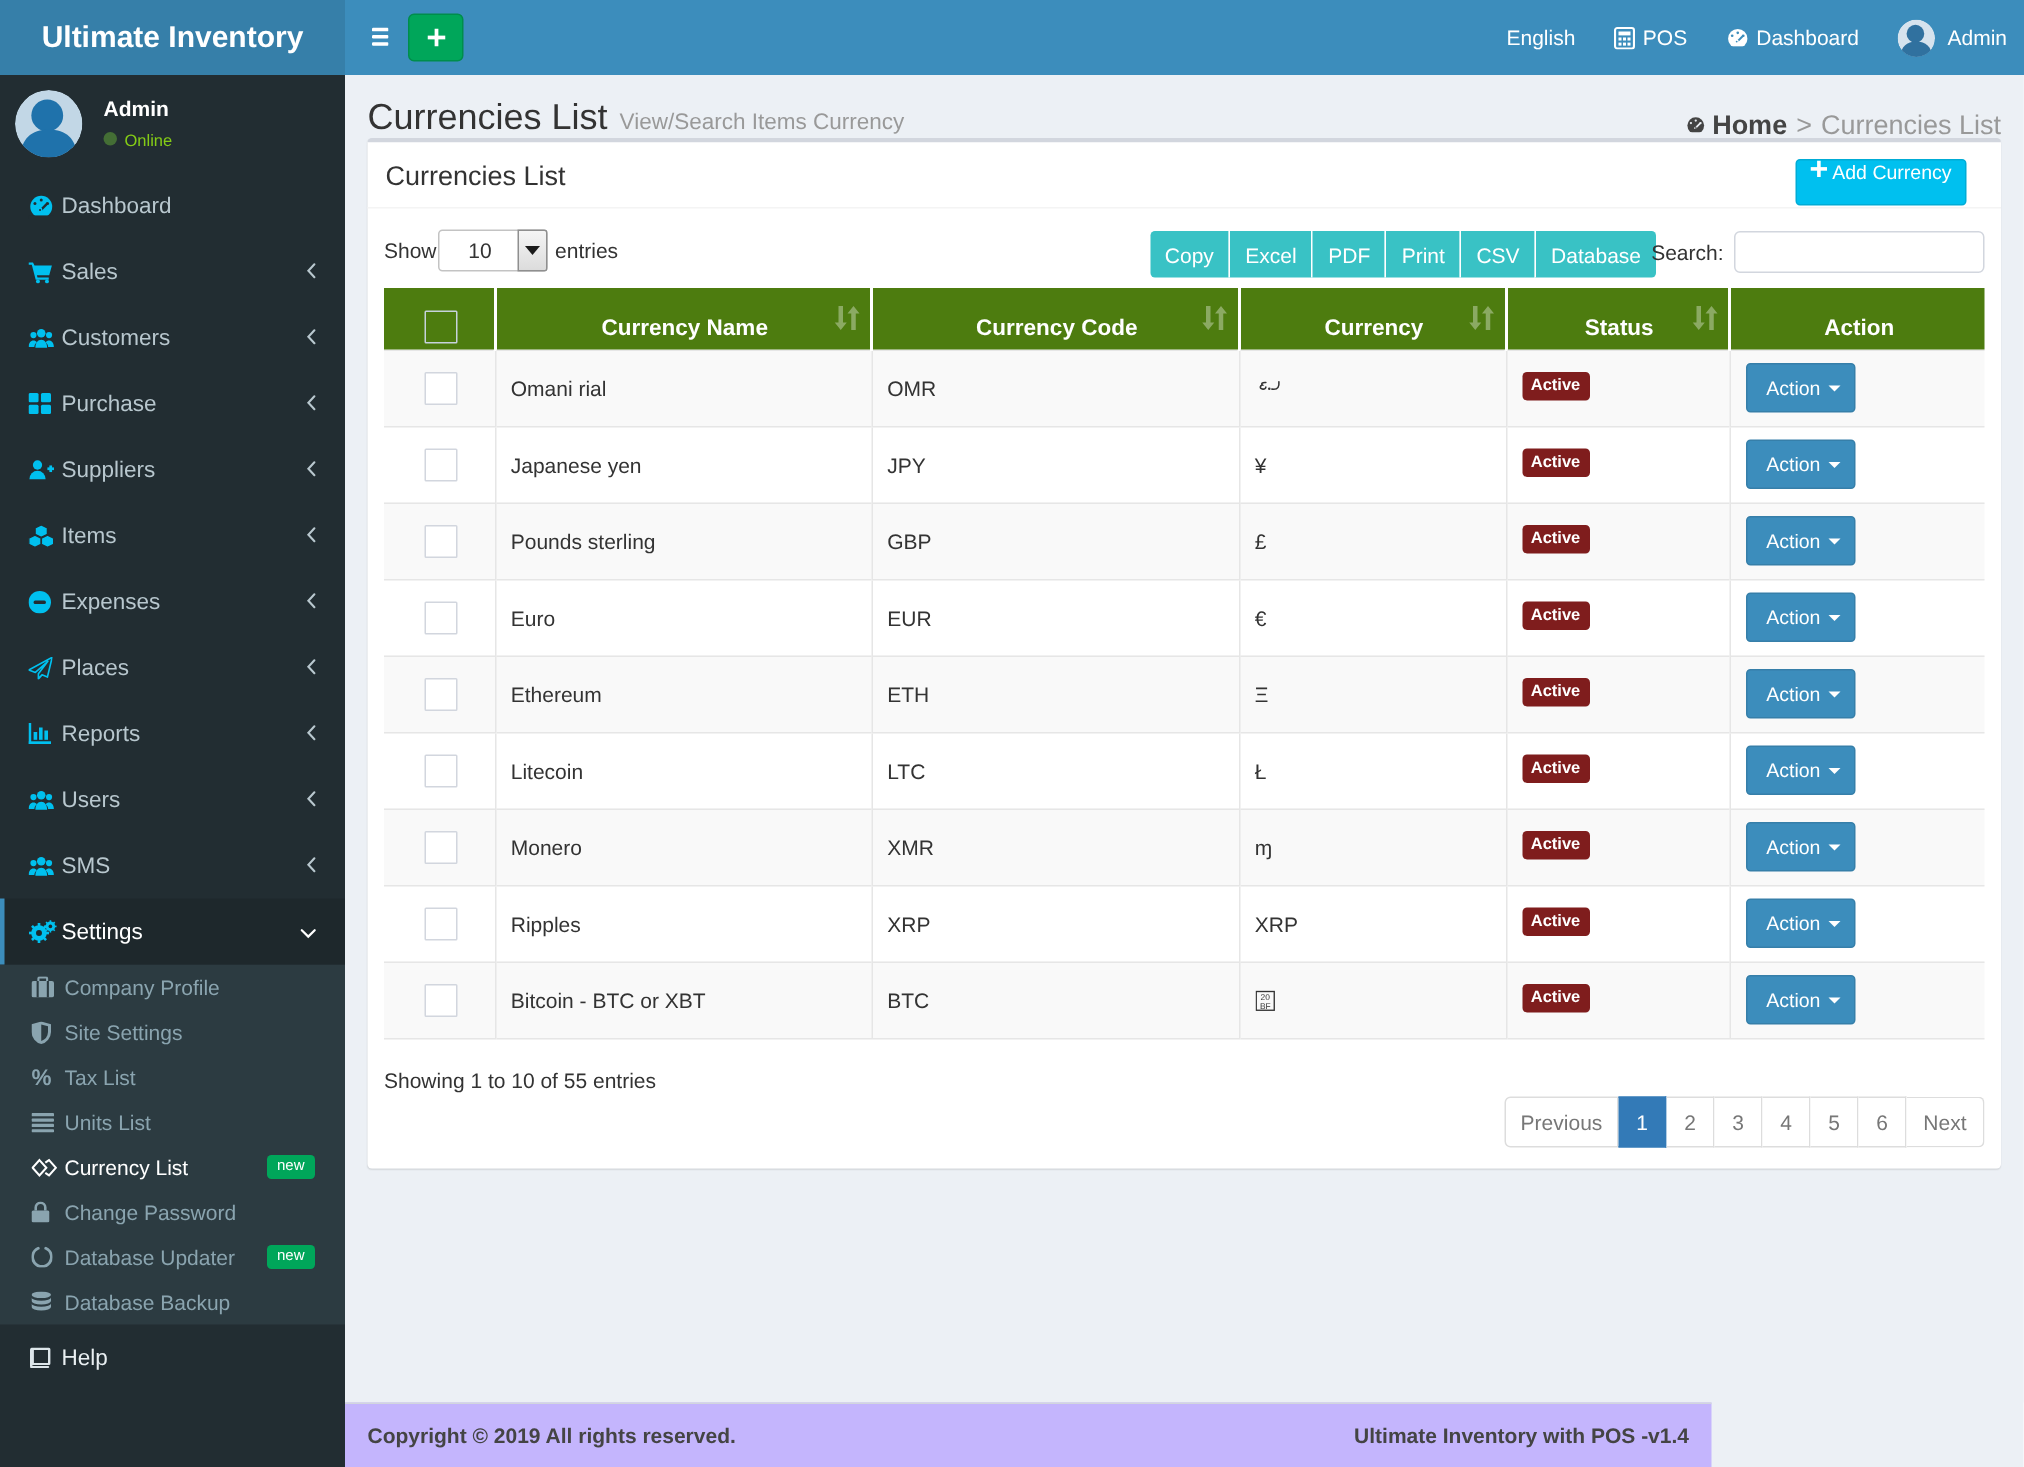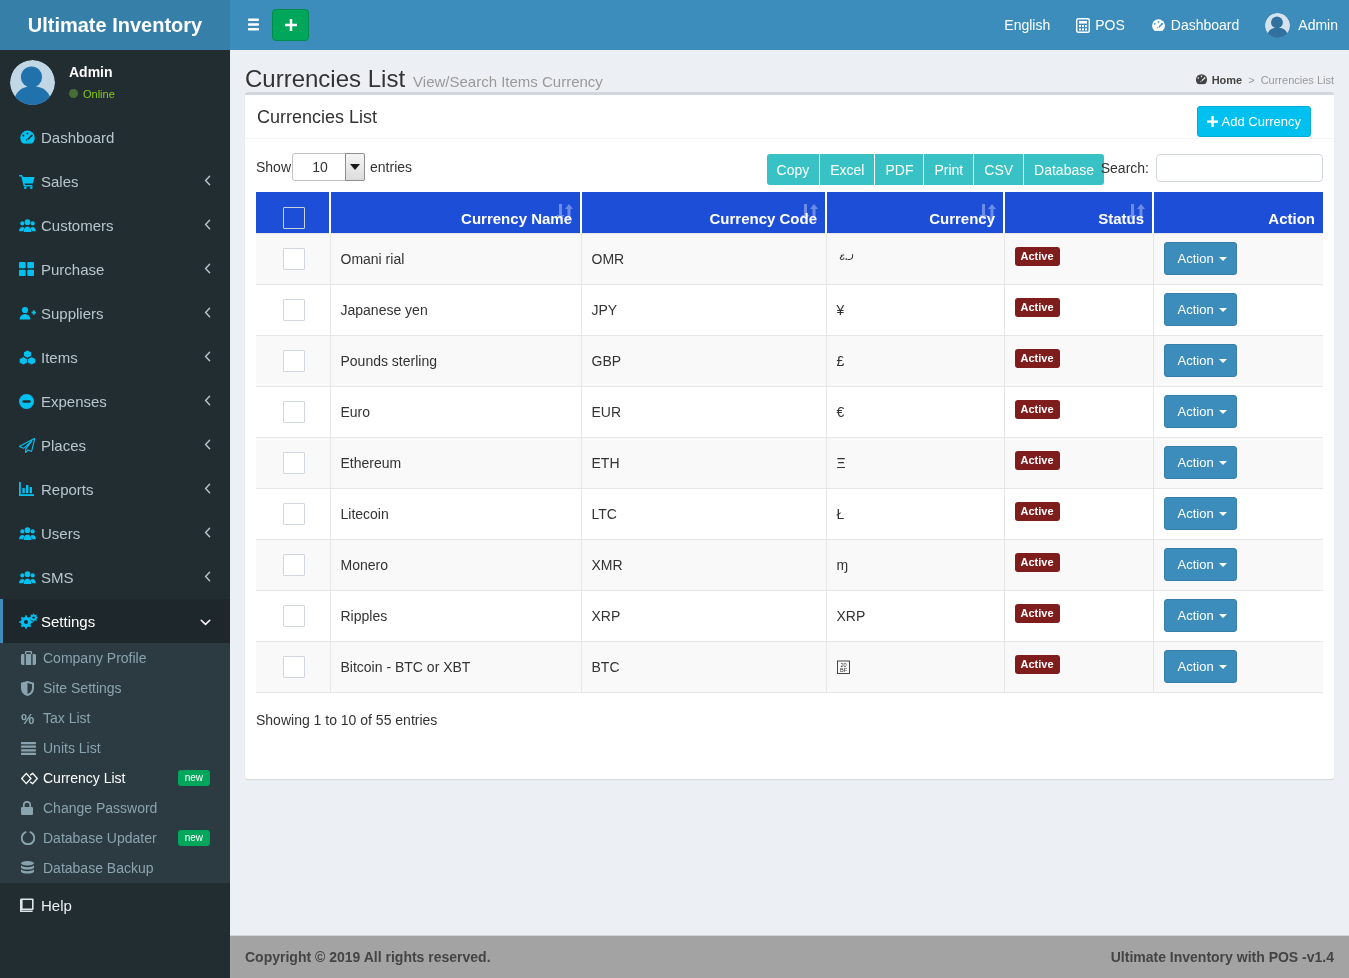--- a/index.html
+++ b/index.html
@@ -36,45 +36,45 @@
 .submenu li { height:30px; }
 .submenu li a { display:flex; align-items:center; height:30px; padding-left:17px; color:#8aa4af; font-size:14px; }
 .submenu li a .mi { width:26px; flex:0 0 26px; display:flex; align-items:center; padding-left:4px; }
 .submenu li.cur a { color:#fff; }
 .badge-new { margin-left:auto; margin-right:20px; background:#00a65a; color:#fff; font-size:10px; font-weight:normal; padding:2px 7px 3px; border-radius:3px; }
 
 .main { position:absolute; left:230px; top:50px; width:1119px; min-height:885px; background:#ecf0f5; }
 .content-header { position:relative; padding:15px 15px 0 15px; height:42px; }
 .content-header h1 { font-size:24px; font-weight:normal; color:#333; display:inline; }
 .content-header small { font-size:15px; color:#999; font-weight:normal; margin-left:6px; }
-.breadcrumb { position:absolute; right:15px; top:23px; font-size:11px; color:#999; display:flex; align-items:center; gap:6px; }
+.breadcrumb { position:absolute; right:15px; top:23px; font-size:18px; color:#999; display:flex; align-items:center; gap:6px; }
 .breadcrumb .home { color:#444; font-weight:bold; display:flex; align-items:center; gap:4px; }
 .breadcrumb .sep { color:#999; }
 
 .box { margin:0 15px; background:#fff; border-top:3px solid #d2d6de; border-radius:3px; box-shadow:0 1px 1px rgba(0,0,0,0.1); }
 .box-header { position:relative; height:44px; border-bottom:1px solid #f4f4f4; }
 .box-title { position:absolute; left:12px; top:12px; font-size:18px; color:#333; }
-.btn-addcur { position:absolute; right:23px; top:11px; height:31px; background:#00c0ef; border:1px solid #00acd6; border-radius:3px; color:#fff; font-size:13px; padding:0 9px; display:flex; align-items:center; gap:4px; }
+.btn-addcur { position:absolute; right:23px; top:11px; height:31px; background:#00c0ef; border:1px solid #00acd6; border-radius:3px; color:#fff; font-size:13px; padding:0 9px; display:flex; gap:4px; }
 .box-body { padding:10px 11px 14px 11px; position:relative; }
 
 .dt-top { position:relative; height:43px; }
 .dt-length { position:absolute; left:0; top:4px; font-size:14px; color:#333; display:flex; align-items:center; }
 .fake-select { position:relative; width:73px; height:28px; border:1px solid #c3c3c3; border-radius:3px; background:#fff; margin:0 5px 0 1px;padding-left:28px; }
 .fake-select .val { position:absolute; left:0; right:17px; top:5px; text-align:center; font-size:14px; }
 .fake-select .arrowbox { position:absolute; right:-1px; top:-1px; bottom:-1px; width:20px; background:linear-gradient(#f5f5f5,#dcdcdc); border:1px solid #8f8f8f; border-radius:0 2px 2px 0; display:flex; align-items:center; justify-content:center; }
 .fake-select .arrowbox:after { content:""; border:5px solid transparent; border-top:6px solid #1a1a1a; margin-top:5px; }
 .dt-buttons { position:absolute; right:219px; top:5px; display:flex; }
 .dtb { height:31px; background:#39c2c5; color:#fff; font-size:14px; padding:0 10px; display:flex; align-items:center; border-left:1px solid #fff; }
 .dtb:first-child { border-left:none; border-radius:3px 0 0 3px; }
 .dtb:last-child { border-radius:0 3px 3px 0; }
 .dt-search { position:absolute; right:0; top:5px; display:flex; align-items:center; font-size:14px; color:#333; }
 .dt-search input { width:167px; height:28px; margin-left:7px; border:1px solid #d2d6de; border-radius:4px; outline:none; padding:0 8px; font-size:14px; }
 
 table.dt { width:1067px; border-collapse:collapse; }
-table.dt thead th { background:#1d4ed8; color:#fff; font-size:15px; font-weight:bold; text-align:right; height:41px; padding:12px 8px 0 10px; position:relative; border-left:2px solid #fff; }
+table.dt thead th { background:#4d7c0f; color:#fff; font-size:15px; font-weight:bold; text-align:center; height:41px; padding:12px 8px 0 10px; position:relative; border-left:2px solid #fff; }
 table.dt thead th:first-child { border-left:none; }
 table.dt tbody td { height:51px; padding:0 8px 0 10px; font-size:14px; color:#333; border-top:1px solid #e6e6e6; border-left:1px solid #e6e6e6; vertical-align:middle; }
 table.dt tbody td:first-child { border-left:none; }
 table.dt tbody tr:nth-child(odd) { background:#f9f9f9; }
 table.dt tbody tr:last-child td { border-bottom:1px solid #e6e6e6; }
 .cbx { width:22px; height:22px; border:1px solid #d2d6de; background:#fff; margin:0 auto; border-radius:1px; }
 .cbx-h { width:22px; height:22px; border:1px solid #c6d2dc; margin:0 auto; border-radius:1px; }
 .sorticon { position:absolute; right:6px; top:12px; opacity:0.35; }
 .label-active { display:inline-block; position:relative; top:-2px; background:#7f1d1d; color:#fff; font-size:11px; font-weight:bold; padding:3px 6px 4px; border-radius:3px; }
 .btn-action { display:inline-flex; align-items:center; gap:5px; height:33px; background:#3c8dbc; border:1px solid #367fa9; border-radius:3px; color:#fff; font-size:13px; padding:0 9px 0 13px; }
@@ -82,21 +82,21 @@
 
 .dt-bottom { position:relative; height:72px; }
 .dt-info { position:absolute; left:0; top:19px; font-size:14px; color:#333; }
 .pagination { position:absolute; right:0; top:38px; display:flex; font-size:14px; }
 .pg { height:34px; border:1px solid #ddd; border-left:none; background:#fff; color:#777; display:flex; align-items:center; justify-content:center; }
 .pg.first { border-left:1px solid #ddd; border-radius:4px 0 0 4px; padding:0 10px; }
 .pg.last { border-radius:0 4px 4px 0; padding:0 11px; }
 .pg.num { width:32px; }
 .pg.act { background:#337ab7; border-color:#337ab7; color:#fff; }
 
-.footer { position:absolute; left:230px; top:935px; width:1119px; height:43px; background:#a3a3a3; border-top:1px solid #d2d6de; padding:13px 15px; font-weight:bold; color:#444; font-size:14px; }
+.footer { position:absolute; left:230px; top:935px; width:911px; height:43px; background:#c4b5fd; border-top:1px solid #d2d6de; padding:13px 15px; font-weight:bold; color:#444; font-size:14px; }
 .footer .right { float:right; }
 </style>
 </head>
 <body>
 <div class="sidebar">
   <div class="user-panel">
     <div class="avatar"><svg width="45" height="45" viewBox="0 0 45 45">
           <circle cx="22.5" cy="22.5" r="22.5" fill="#c2d7e6"></circle>
           <circle cx="21.5" cy="17" r="10.6" fill="#1f72ab"></circle>
           <path d="M3.5 45 C4 32.5 11 26.3 22.5 26.3 C34 26.3 41 32.5 41.5 45 Z" fill="#1f72ab"></path>
@@ -555,20 +555,30 @@
                   <text x="6.5" y="12.4" font-size="5.6" font-family="Liberation Sans" fill="#333" text-anchor="middle">BF</text>
                 </svg></td>
               <td><span class="label-active">Active</span></td>
               <td><span class="btn-action">Action<span class="caret"></span></span></td>
             </tr>
 
         </tbody>
       </table>
       <div class="dt-bottom">
         <div class="dt-info">Showing 1 to 10 of 55 entries</div>
+        <div class="pagination">
+          <span class="pg first">Previous</span>
+            <span class="pg num act">1</span>
+            <span class="pg num">2</span>
+            <span class="pg num">3</span>
+            <span class="pg num">4</span>
+            <span class="pg num">5</span>
+            <span class="pg num">6</span>
+            <span class="pg last">Next</span>
+        </div>
       </div>
     </div>
   </div>
 </div>
 <div class="topbar">
   <div class="logo">Ultimate Inventory</div>
   <div class="navbar">
     <span class="nav-bars"><svg width="11" height="15" viewBox="0 0 11 15">
           <rect x="0" y="1.5" width="11" height="2.4" rx="0.8" fill="#fff"></rect>
           <rect x="0" y="6.3" width="11" height="2.4" rx="0.8" fill="#fff"></rect>

